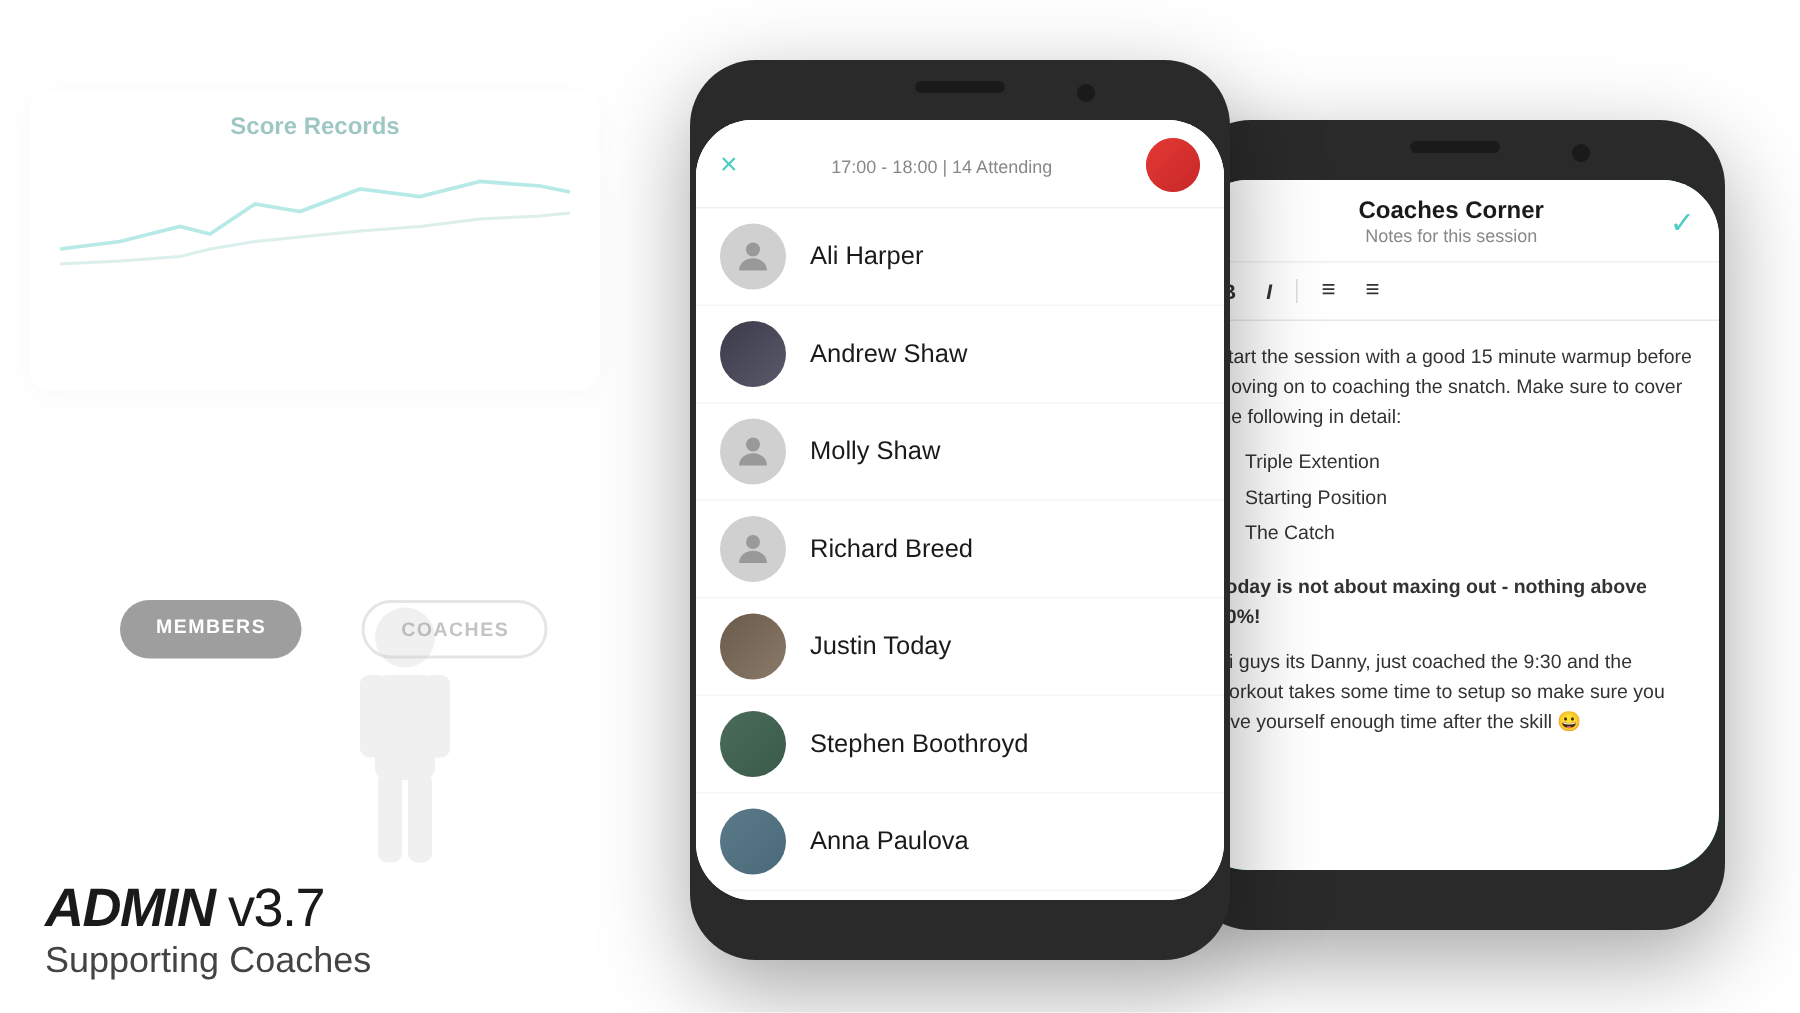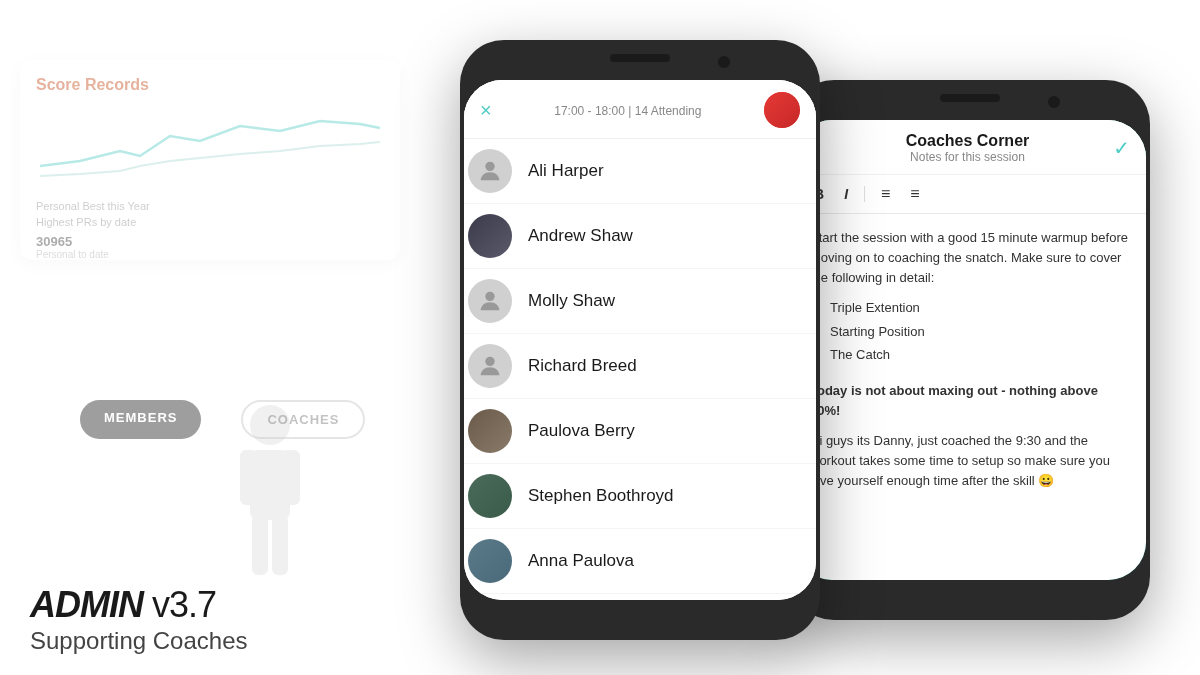--- a/index.html
+++ b/index.html
@@ -190,21 +190,21 @@
     }
 
     
     .member-list {
       flex: 1;
       overflow: hidden;
     }
     .member-item {
       display: flex;
       align-items: center;
-      padding: 10px 4px;
+      padding: 10px 16px;
       border-bottom: 1px solid #f5f5f5;
     }
     .member-avatar {
       width: 44px;
       height: 44px;
       border-radius: 50%;
       background: #e0e0e0;
       margin-right: 16px;
       flex-shrink: 0;
       overflow: hidden;
@@ -322,22 +322,23 @@
       background: white;
       border-radius: 12px;
       box-shadow: 0 4px 20px rgba(0,0,0,0.08);
       padding: 16px;
       opacity: 0.4;
       z-index: 1;
     }
     .score-card-title {
       font-size: 16px;
       font-weight: 600;
-      color: #c2410c;
+      color: #0f766e;
       margin-bottom: 12px;
+      text-align: center;
     }
     .score-chart-line {
       width: 100%;
       height: 80px;
     }
     .score-rows {
       margin-top: 10px;
     }
     .score-row {
       display: flex;
@@ -355,32 +356,20 @@
   </style>
 </head>
 <body>
 
 <div class="score-card">
   <div class="score-card-title">Score Records</div>
   <svg class="score-chart-line" viewBox="0 0 340 80">
     <polyline points="0,60 40,55 80,45 100,50 130,30 160,35 200,20 240,25 280,15 320,18 340,22" fill="none" stroke="#4ecdc4" stroke-width="2.5"></polyline>
     <polyline points="0,70 40,68 80,65 100,60 130,55 160,52 200,48 240,45 280,40 320,38 340,36" fill="none" stroke="#a8d8d0" stroke-width="2"></polyline>
   </svg>
-  <div class="score-rows">
-    <div class="score-row">
-        <span>Personal Best this Year</span>
-      </div>
-    <div class="score-row">
-        <span>Highest PRs by date</span>
-      </div>
-    <div class="score-number">30965</div>
-    <div class="score-row">
-        <span style="font-size:10px;color:#aaa;">Personal to date</span>
-      </div>
-  </div>
 </div>
 
 <div class="bg-buttons">
   <div class="bg-btn bg-btn-teal">MEMBERS</div>
   <div class="bg-btn bg-btn-outline">COACHES</div>
 </div>
 
 <svg style="position:absolute;left:230px;top:400px;opacity:0.12;z-index:1;" width="80" height="180" viewBox="0 0 80 180">
   <circle cx="40" cy="25" r="20" fill="#888"></circle>
   <rect x="20" y="50" width="40" height="70" rx="8" fill="#888"></rect>
@@ -437,21 +426,21 @@
             <svg viewBox="0 0 24 24">
                 <circle cx="12" cy="8" r="4"></circle>
                 <path d="M4 20c0-4 3.6-7 8-7s8 3 8 7"></path>
               </svg>
           </div>
           <div class="member-name">Richard Breed</div>
         </div>
 
         <div class="member-item">
           <div class="member-avatar avatar-justin"></div>
-          <div class="member-name">Paulova Berry</div>
+          <div class="member-name">Justin Today</div>
         </div>
 
         <div class="member-item">
           <div class="member-avatar avatar-stephen"></div>
           <div class="member-name">Stephen Boothroyd</div>
         </div>
 
         <div class="member-item">
           <div class="member-avatar avatar-anna"></div>
           <div class="member-name">Anna Paulova</div>

